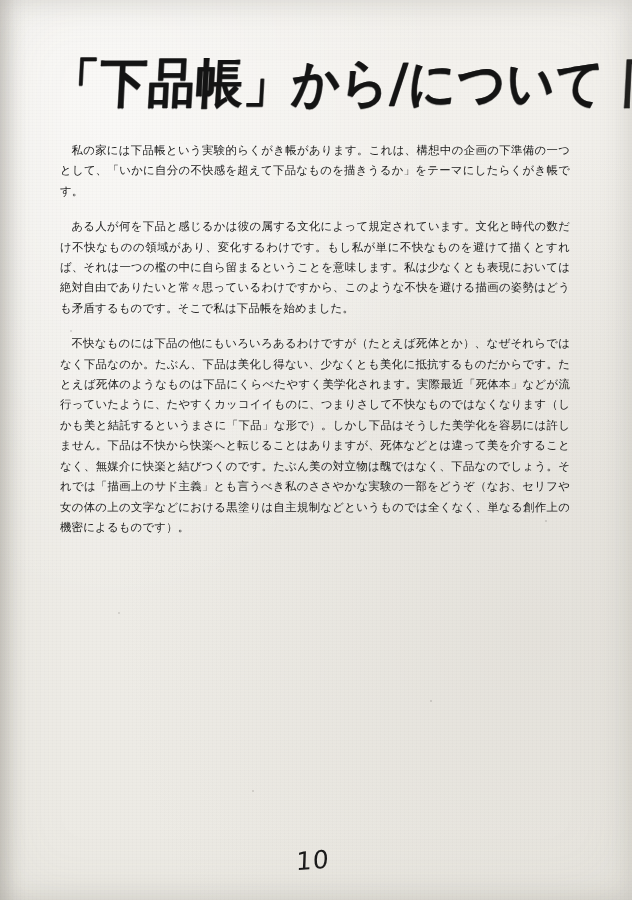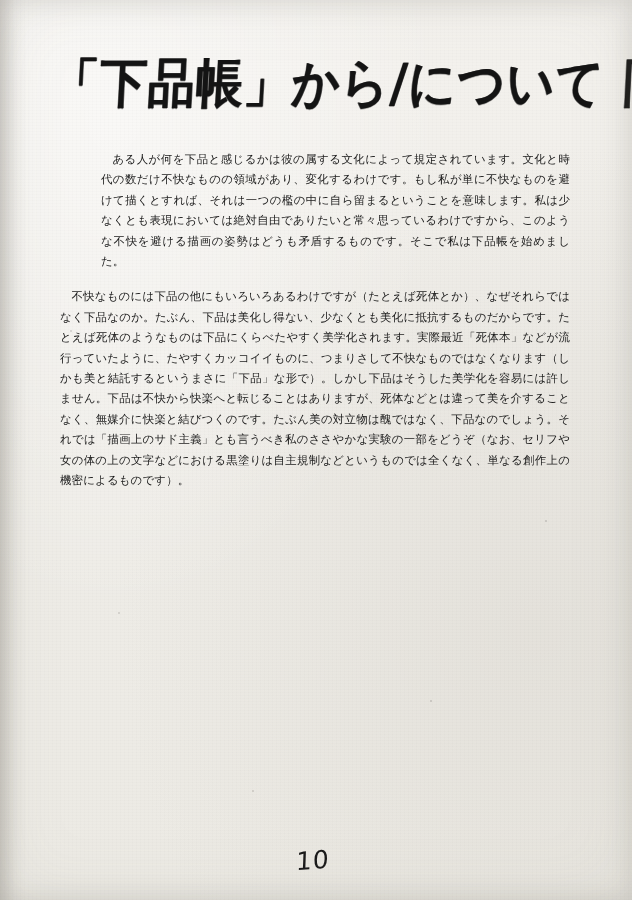--- a/index.html
+++ b/index.html
@@ -91,21 +91,21 @@
     font-family: "DejaVu Sans", sans-serif;
     font-size: 11.4px;
     line-height: 20.4px;
     text-align: justify;
     text-justify: inter-character;
     color: #1b1b1b;
     margin: 0 0 15px 0;
     text-indent: 1em;
     letter-spacing: 0.2px;
   }
-  .para.p2 { margin-top: 9px; margin-left: 41px; }
+  .para.p2 { margin-top: 9px; }
   .para.p3 { margin-top: 13px; }
 
   
   .page-number {
     position: absolute;
     left: 296px;
     top: 846px;
     font-family: "DejaVu Sans", sans-serif;
     font-size: 25px;
     color: #1a1a1a;
@@ -127,20 +127,21 @@
 <div class="page"></div>
 <div class="left-gutter"></div>
 
 <div class="content">
 
   <div class="title-block">
     <div class="title-text">「下品帳」から/について 同</div>
   </div>
 
   <div class="body">
+    <p class="para p1">私の家には下品帳という実験的らくがき帳があります。これは、構想中の企画の下準備の一つとして、「いかに自分の不快感を超えて下品なものを描きうるか」をテーマにしたらくがき帳です。</p>
     <p class="para p2">ある人が何を下品と感じるかは彼の属する文化によって規定されています。文化と時代の数だけ不快なものの領域があり、変化するわけです。もし私が単に不快なものを避けて描くとすれば、それは一つの檻の中に自ら留まるということを意味します。私は少なくとも表現においては絶対自由でありたいと常々思っているわけですから、このような不快を避ける描画の姿勢はどうも矛盾するものです。そこで私は下品帳を始めました。</p>
     <p class="para p3">不快なものには下品の他にもいろいろあるわけですが（たとえば死体とか）、なぜそれらではなく下品なのか。たぶん、下品は美化し得ない、少なくとも美化に抵抗するものだからです。たとえば死体のようなものは下品にくらべたやすく美学化されます。実際最近「死体本」などが流行っていたように、たやすくカッコイイものに、つまりさして不快なものではなくなります（しかも美と結託するというまさに「下品」な形で）。しかし下品はそうした美学化を容易には許しません。下品は不快から快楽へと転じることはありますが、死体などとは違って美を介することなく、無媒介に快楽と結びつくのです。たぶん美の対立物は醜ではなく、下品なのでしょう。それでは「描画上のサド主義」とも言うべき私のささやかな実験の一部をどうぞ（なお、セリフや女の体の上の文字などにおける黒塗りは自主規制などというものでは全くなく、単なる創作上の機密によるものです）。</p>
   </div>
 
   <div class="page-number">10</div>
 
   <div class="speck" style="left:118px; top:612px; width:2px; height:2px;"></div>
   <div class="speck" style="left:430px; top:700px; width:1.5px; height:1.5px;"></div>
   <div class="speck" style="left:252px; top:790px; width:2px; height:2px;"></div>
   <div class="speck" style="left:545px; top:520px; width:1.5px; height:1.5px;"></div>

